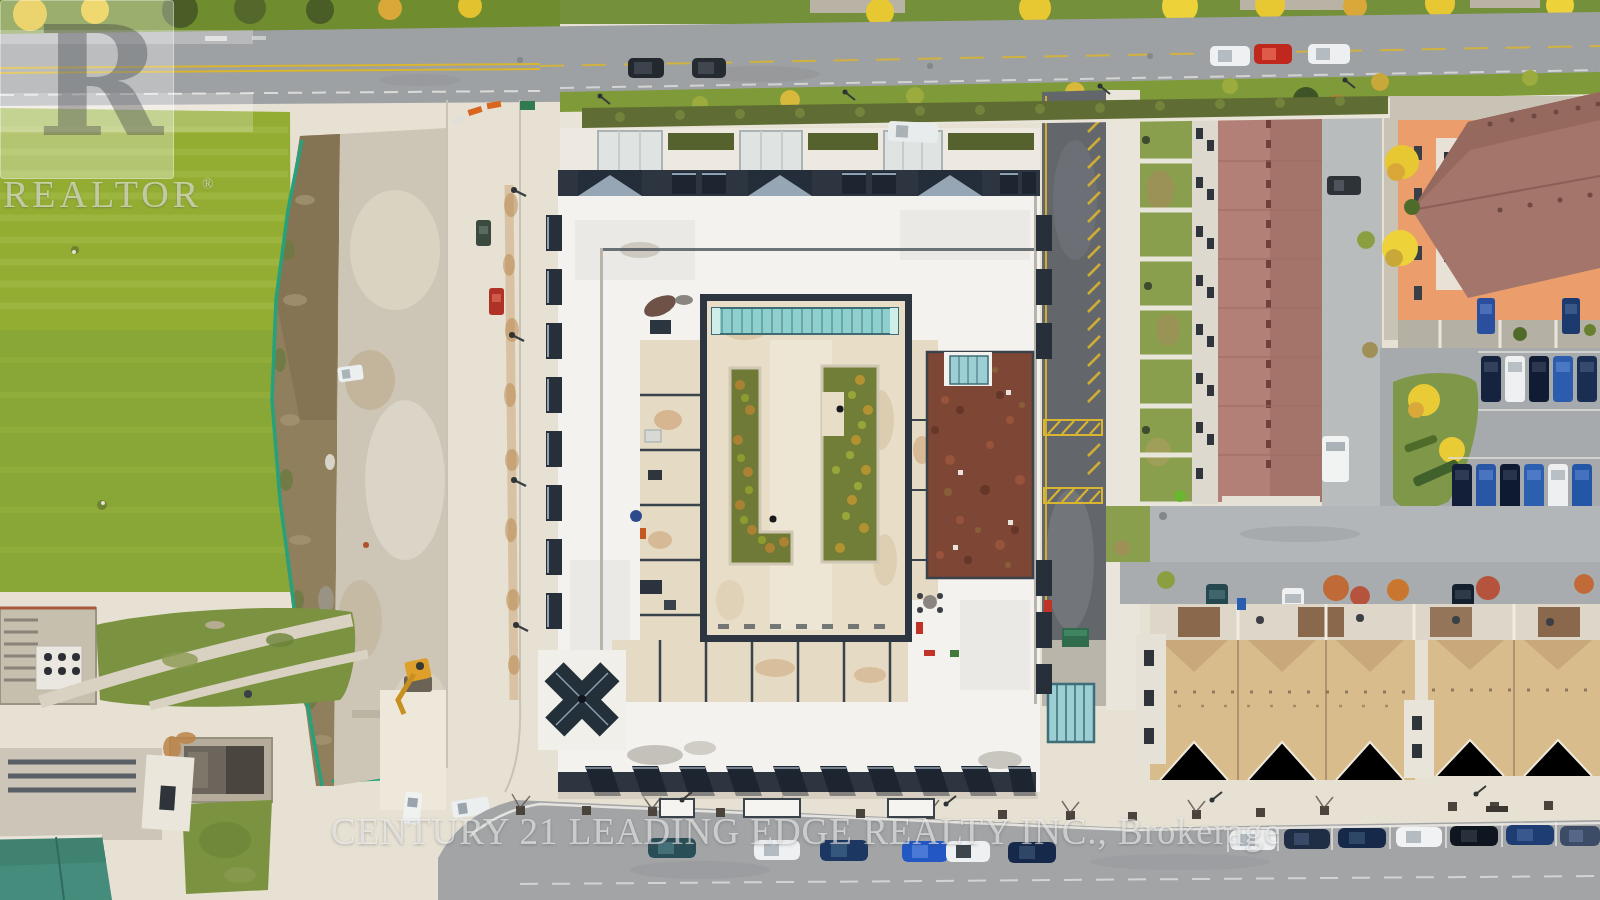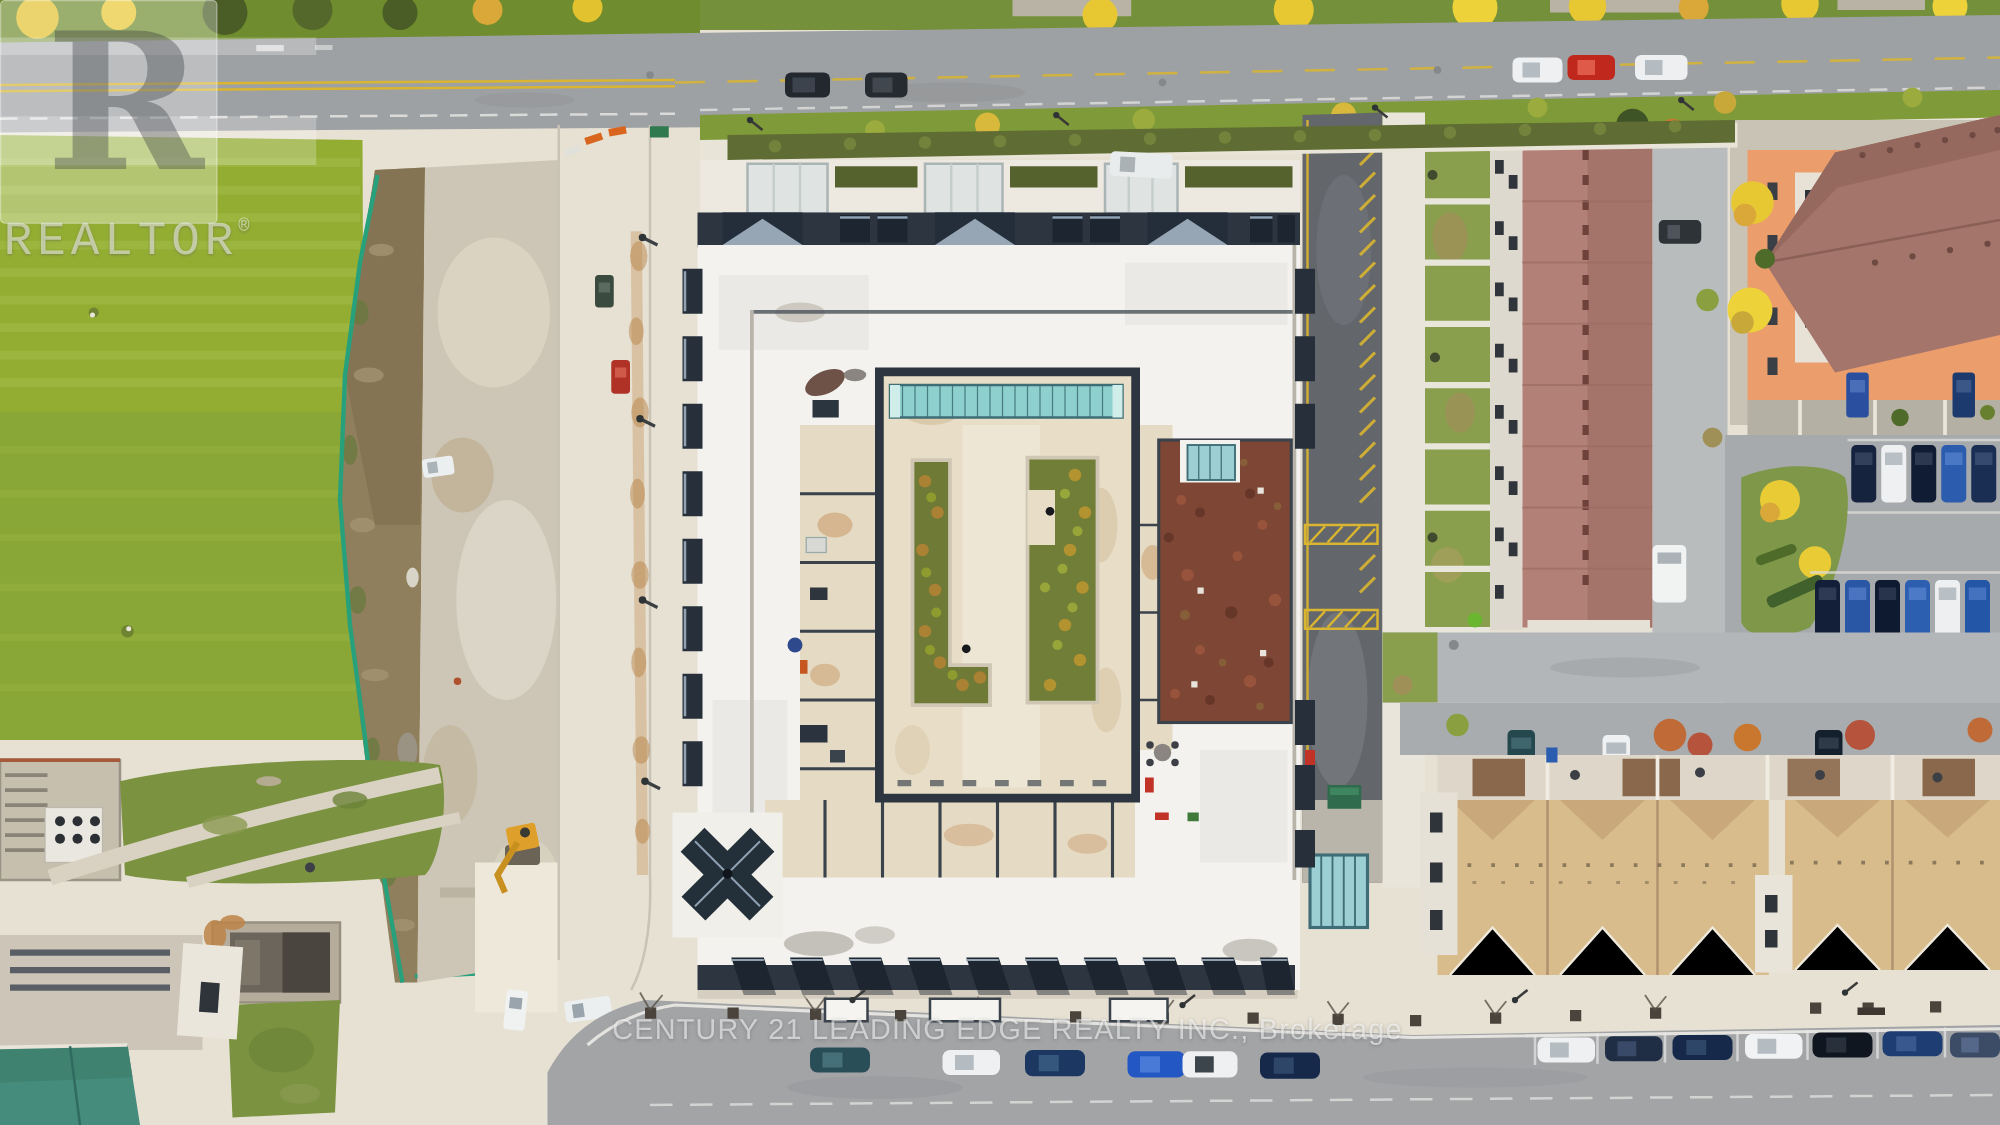--- a/index.html
+++ b/index.html
@@ -18,30 +18,30 @@
   #wm-bar1{left:0;top:30px;width:253px;height:14px;background:rgba(255,255,255,0.26);}
   #wm-bar2{left:0;top:93px;width:253px;height:39px;background:rgba(255,255,255,0.24);}
   #wm-logo-letter{
     left:30px;top:-8px;width:140px;height:180px;
     font-family:"DejaVu Serif","Liberation Serif",serif;
     font-weight:bold;font-size:152px;line-height:180px;text-align:center;
     color:rgba(52,56,62,0.36);
   }
   #wm-realtor{
     left:3px;top:172px;white-space:nowrap;
-    font-family:Liberation Mono, monospace;
+    font-family:Liberation Serif, serif;
     font-size:38px;letter-spacing:4px;font-weight:500;
     color:rgba(255,255,255,0.52);
     text-shadow:0 1px 2px rgba(90,90,80,0.45);
   }
   #wm-realtor .reg{font-size:15px;vertical-align:18px;letter-spacing:0;}
   #wm-brokerage{
     left:806px;top:810px;transform:translateX(-50%);white-space:nowrap;
-    font-family:Liberation Sans, sans-serif;
-    font-size:23px;letter-spacing:1px;
+    font-family:Liberation Serif, serif;
+    font-size:37px;letter-spacing:1px;
     color:rgba(255,255,255,0.56);
     text-shadow:0 1px 3px rgba(80,80,80,0.40);
   }
 </style>
 </head>
 <body>
 
 <div id="stage">
 <svg id="scene" width="1600" height="900" viewBox="0 0 1600 900">
 

